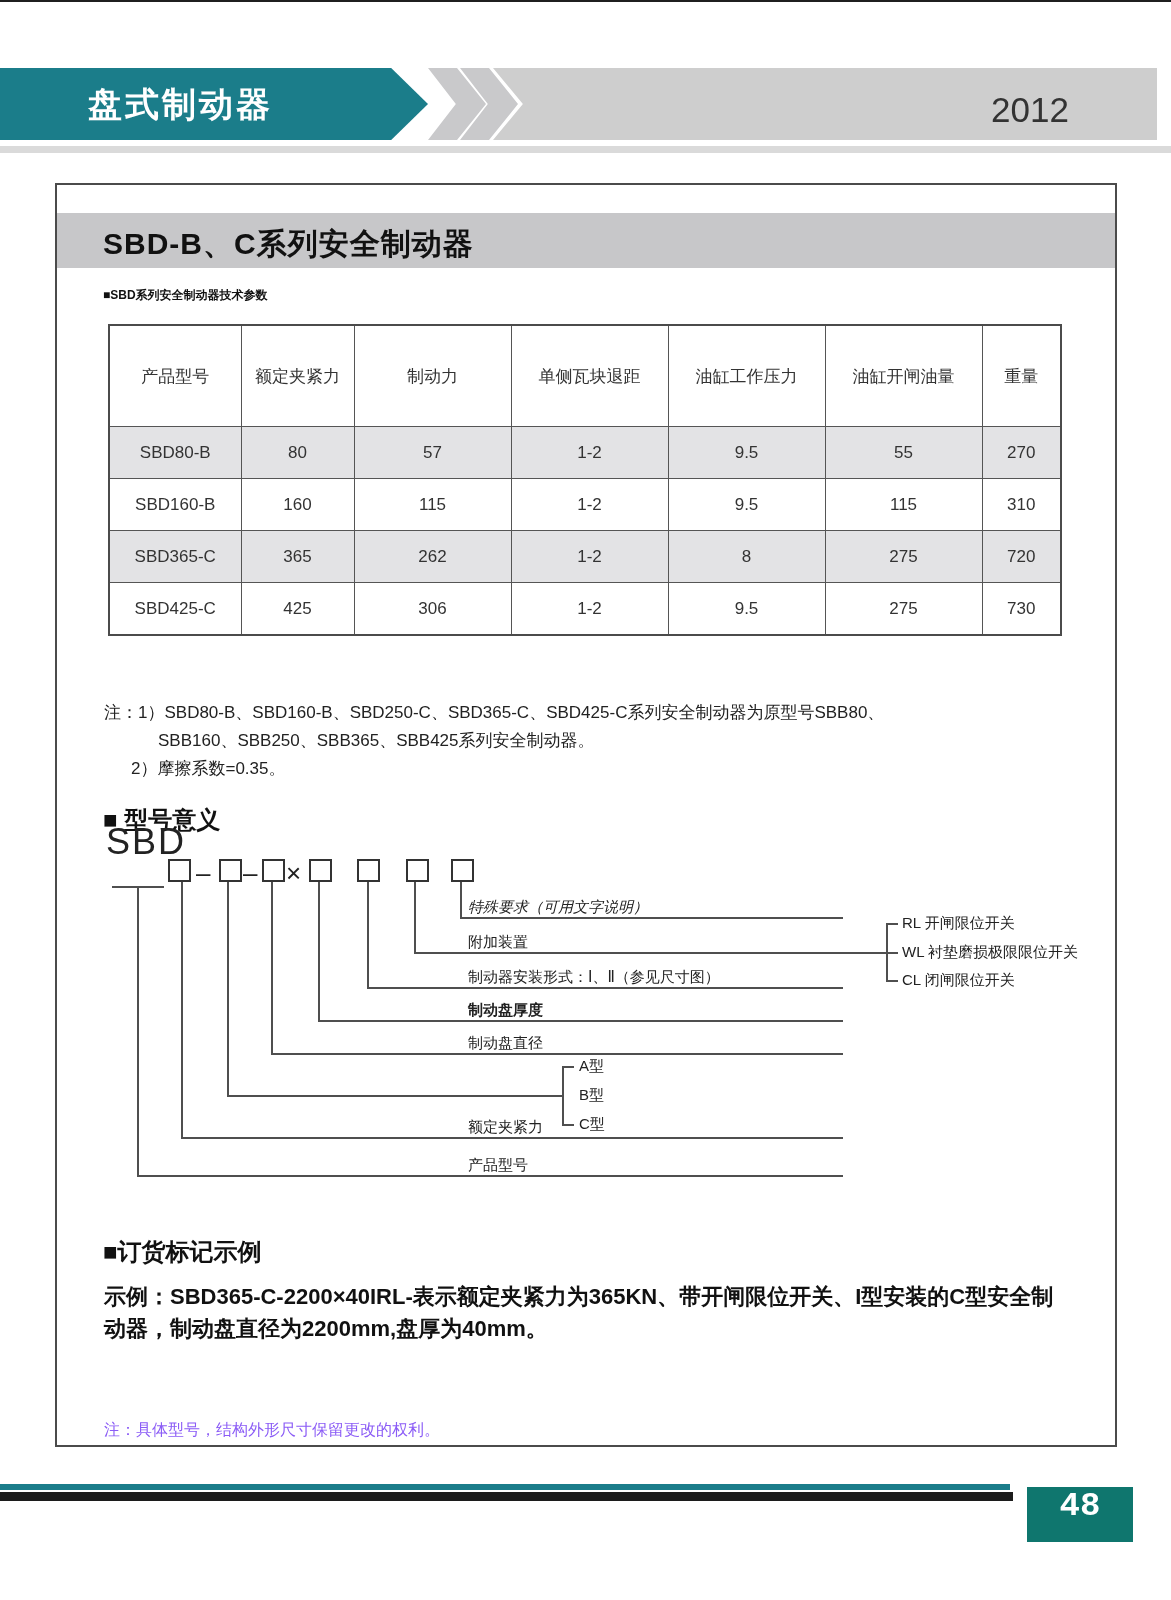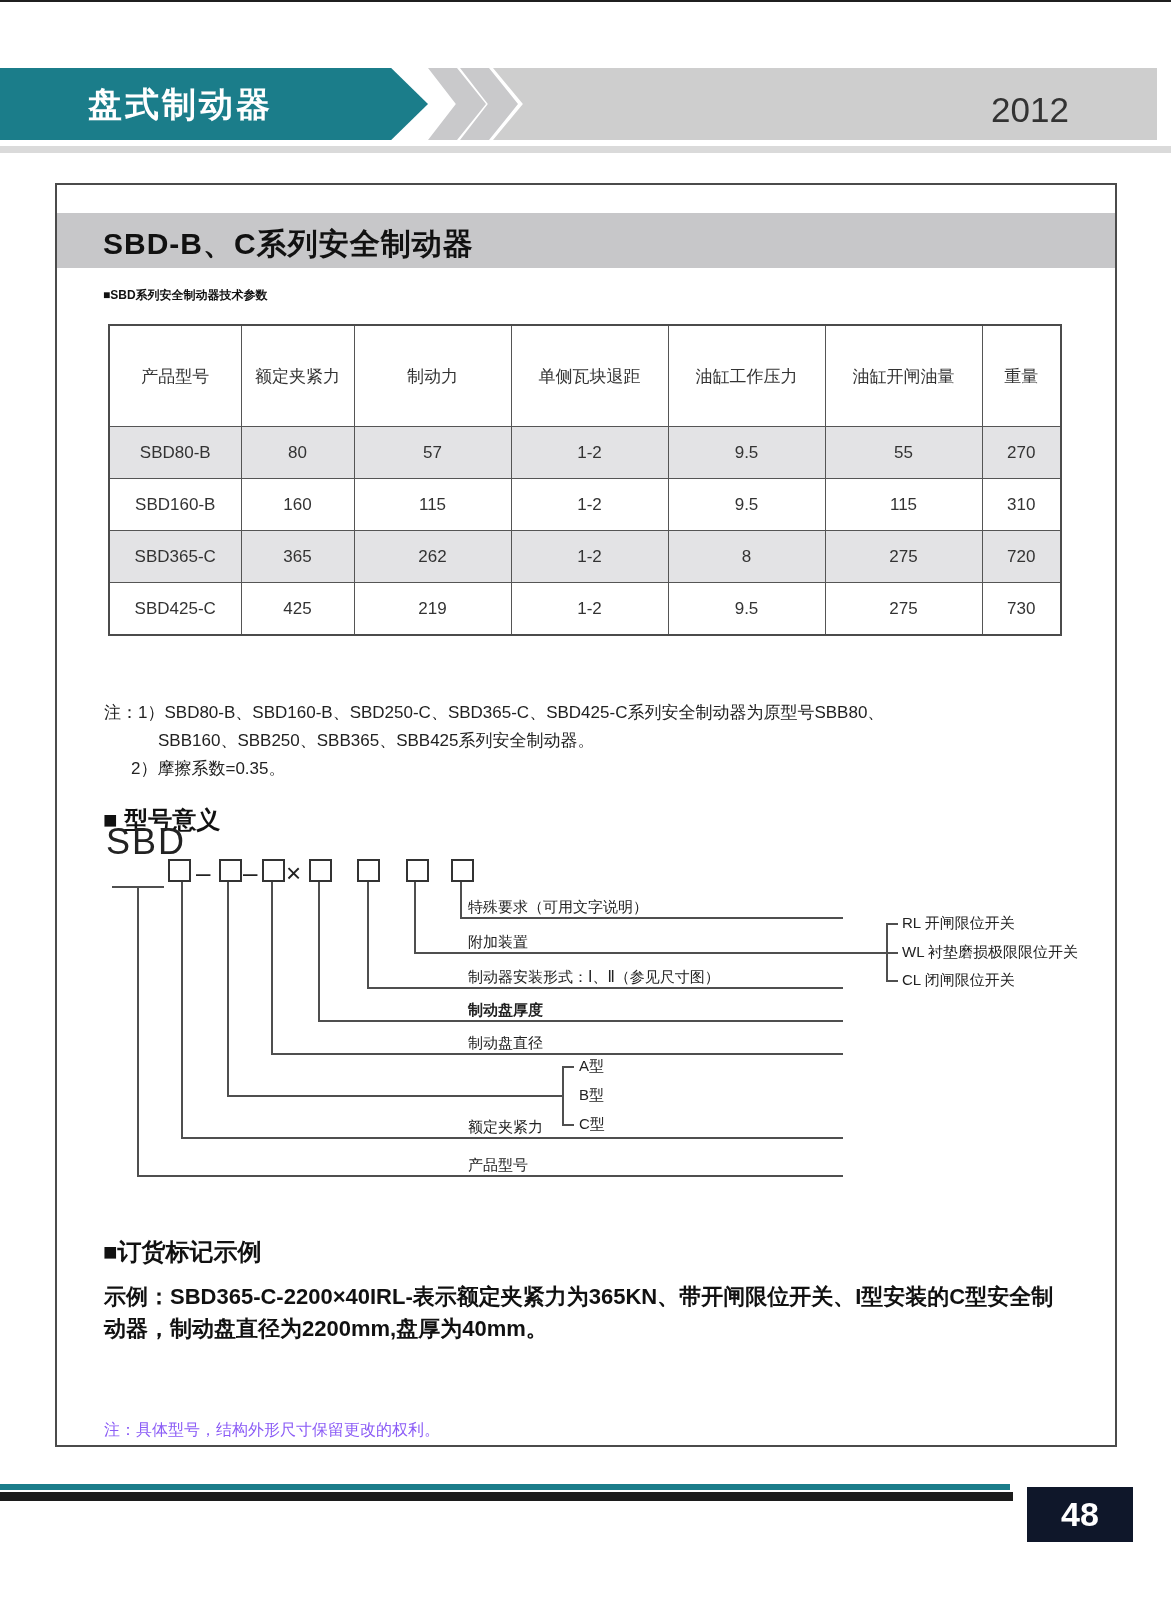--- a/index.html
+++ b/index.html
@@ -47,22 +47,22 @@
   .diag-label{font-size:15px;color:#222;white-space:nowrap;}
 
   
   .example-text{left:104px;top:1281px;width:968px;font-size:22px;font-weight:bold;
     line-height:32px;color:#111;}
   .bottom-note{left:104px;top:1420px;font-size:16px;color:#8b5cf6;}
 
   
   .foot-teal{left:0;top:1484px;width:1010px;height:6px;background:#1b7d8a;}
   .foot-black{left:0;top:1492px;width:1013px;height:9px;background:#1c1c1c;}
-  .page-num-box{left:1027px;top:1487px;width:106px;height:55px;background:#0f172a;
-    display:flex;align-items:center;justify-content:center;}
+  .page-num-box{left:1027px;top:1487px;width:106px;height:55px;background:#0f766e;
+    display:flex;justify-content:center;font-family:Liberation Mono, monospace;}
   .page-num{font-size:34px;font-weight:bold;color:#ffffff;}
 </style>
 </head>
 <body>
 
 <div class="page">
 
   <div class="abs top-line"></div>
   <div class="abs banner-teal"></div>
   <div class="abs banner-title">盘式制动器</div>
@@ -122,21 +122,21 @@
           <td>365</td>
           <td>262</td>
           <td>1-2</td>
           <td>8</td>
           <td>275</td>
           <td>720</td>
         </tr>
         <tr>
           <td>SBD425-C</td>
           <td>425</td>
-          <td>219</td>
+          <td>306</td>
           <td>1-2</td>
           <td>9.5</td>
           <td>275</td>
           <td>730</td>
         </tr>
       </tbody>
   </table>
   <div class="abs note-line" style="left:104px;top:701px;">注：1）SBD80-B、SBD160-B、SBD250-C、SBD365-C、SBD425-C系列安全制动器为原型号SBB80、</div>
   <div class="abs note-line" style="left:158px;top:729px;">SBB160、SBB250、SBB365、SBB425系列安全制动器。</div>
   <div class="abs note-line" style="left:131px;top:757px;">2）摩擦系数=0.35。</div>
@@ -182,21 +182,21 @@
   <div class="abs diag-label" style="left:579px;top:1115px;">C型</div>
 
   <div class="abs dline" style="left:886px;top:923px;width:2px;height:59px;"></div>
   <div class="abs dline" style="left:886px;top:923px;width:12px;height:2px;"></div>
   <div class="abs dline" style="left:886px;top:952px;width:12px;height:2px;"></div>
   <div class="abs dline" style="left:886px;top:980px;width:12px;height:2px;"></div>
   <div class="abs diag-label" style="left:902px;top:914px;">RL 开闸限位开关</div>
   <div class="abs diag-label" style="left:902px;top:943px;">WL 衬垫磨损极限限位开关</div>
   <div class="abs diag-label" style="left:902px;top:971px;">CL 闭闸限位开关</div>
 
-  <div class="abs diag-label" style="left:468px;top:898px;">特殊要求（可用文字说明）</div>
+  <div class="abs diag-label" style="left:468px;top:898px;font-style:italic;">特殊要求（可用文字说明）</div>
   <div class="abs diag-label" style="left:468px;top:933px;">附加装置</div>
   <div class="abs diag-label" style="left:468px;top:968px;">制动器安装形式：Ⅰ、Ⅱ（参见尺寸图）</div>
   <div class="abs diag-label" style="left:468px;top:1001px;font-weight:bold;">制动盘厚度</div>
   <div class="abs diag-label" style="left:468px;top:1034px;">制动盘直径</div>
   <div class="abs diag-label" style="left:468px;top:1118px;">额定夹紧力</div>
   <div class="abs diag-label" style="left:468px;top:1156px;">产品型号</div>
 
   <div class="abs sec-heading" style="left:103px;top:1236px;">■订货标记示例</div>
   <div class="abs example-text">示例：SBD365-C-2200×40IRL-表示额定夹紧力为365KN、带开闸限位开关、I型安装的C型安全制动器，制动盘直径为2200mm,盘厚为40mm。</div>
   <div class="abs bottom-note">注：具体型号，结构外形尺寸保留更改的权利。</div>

